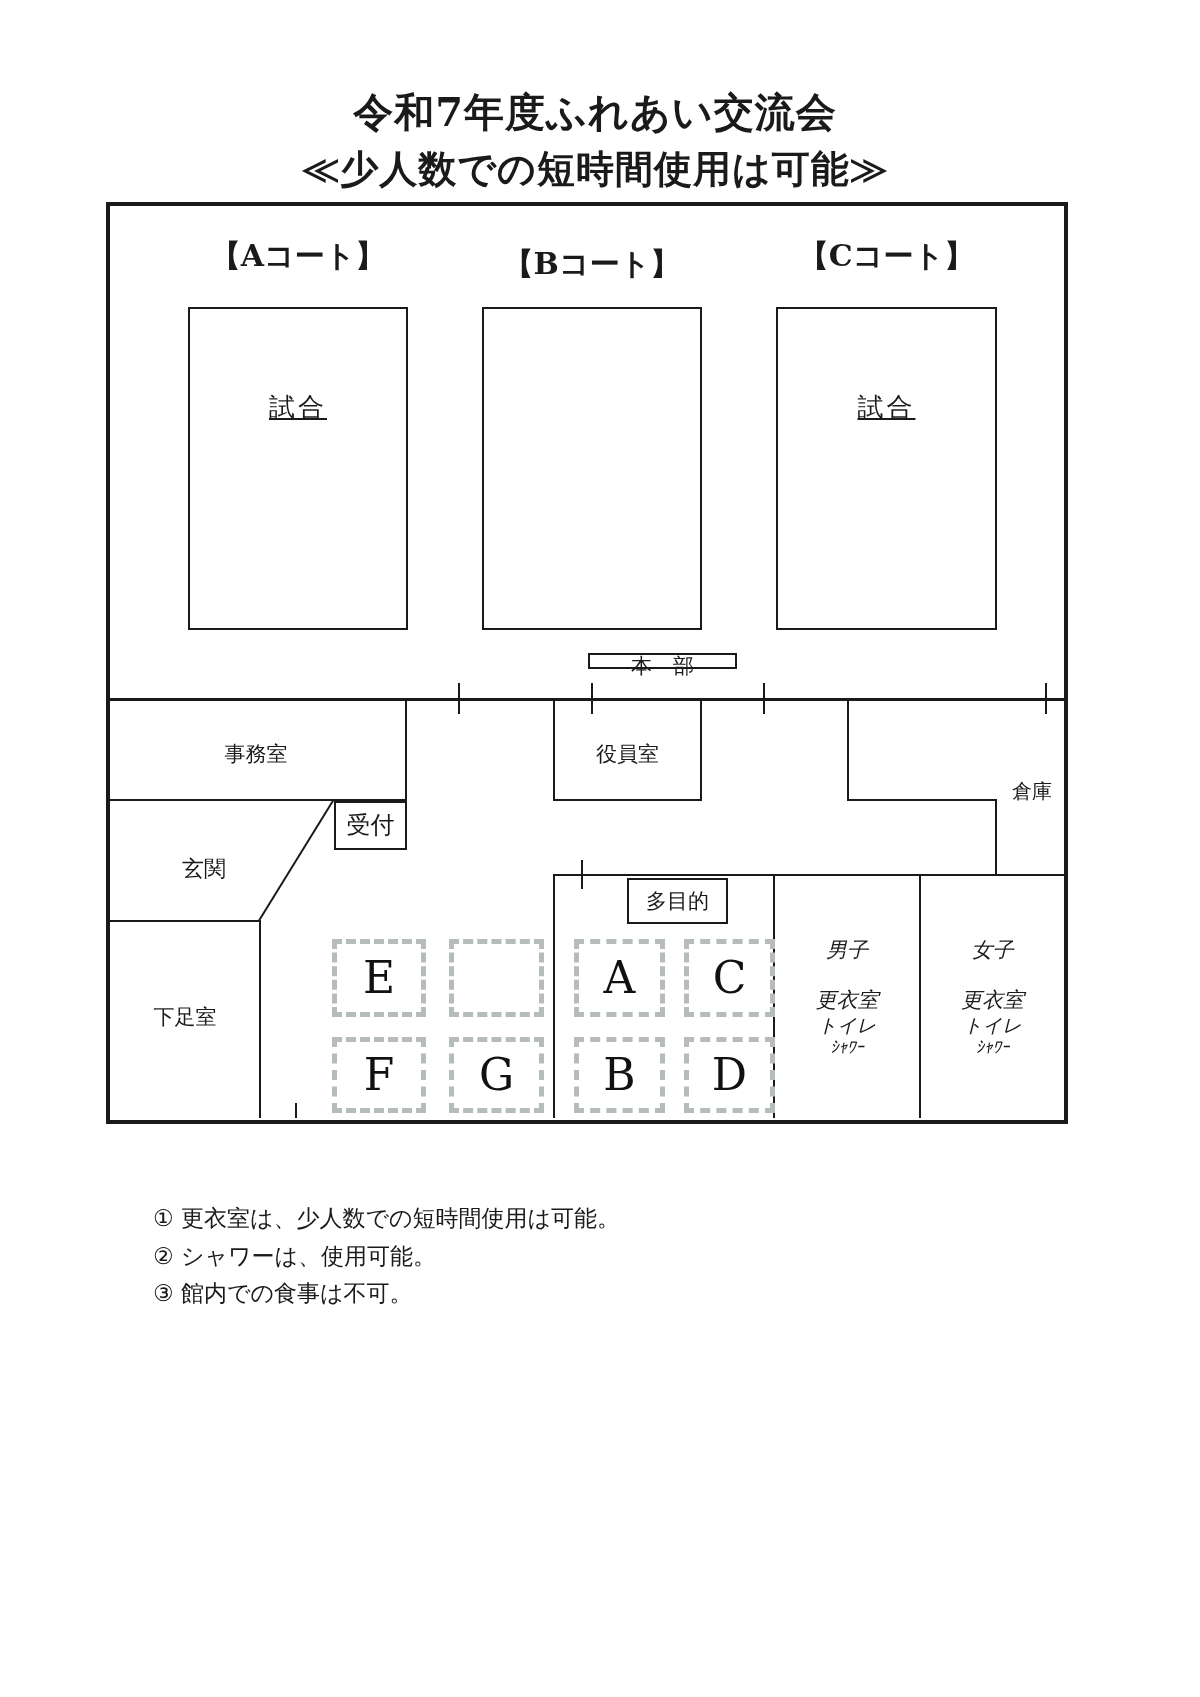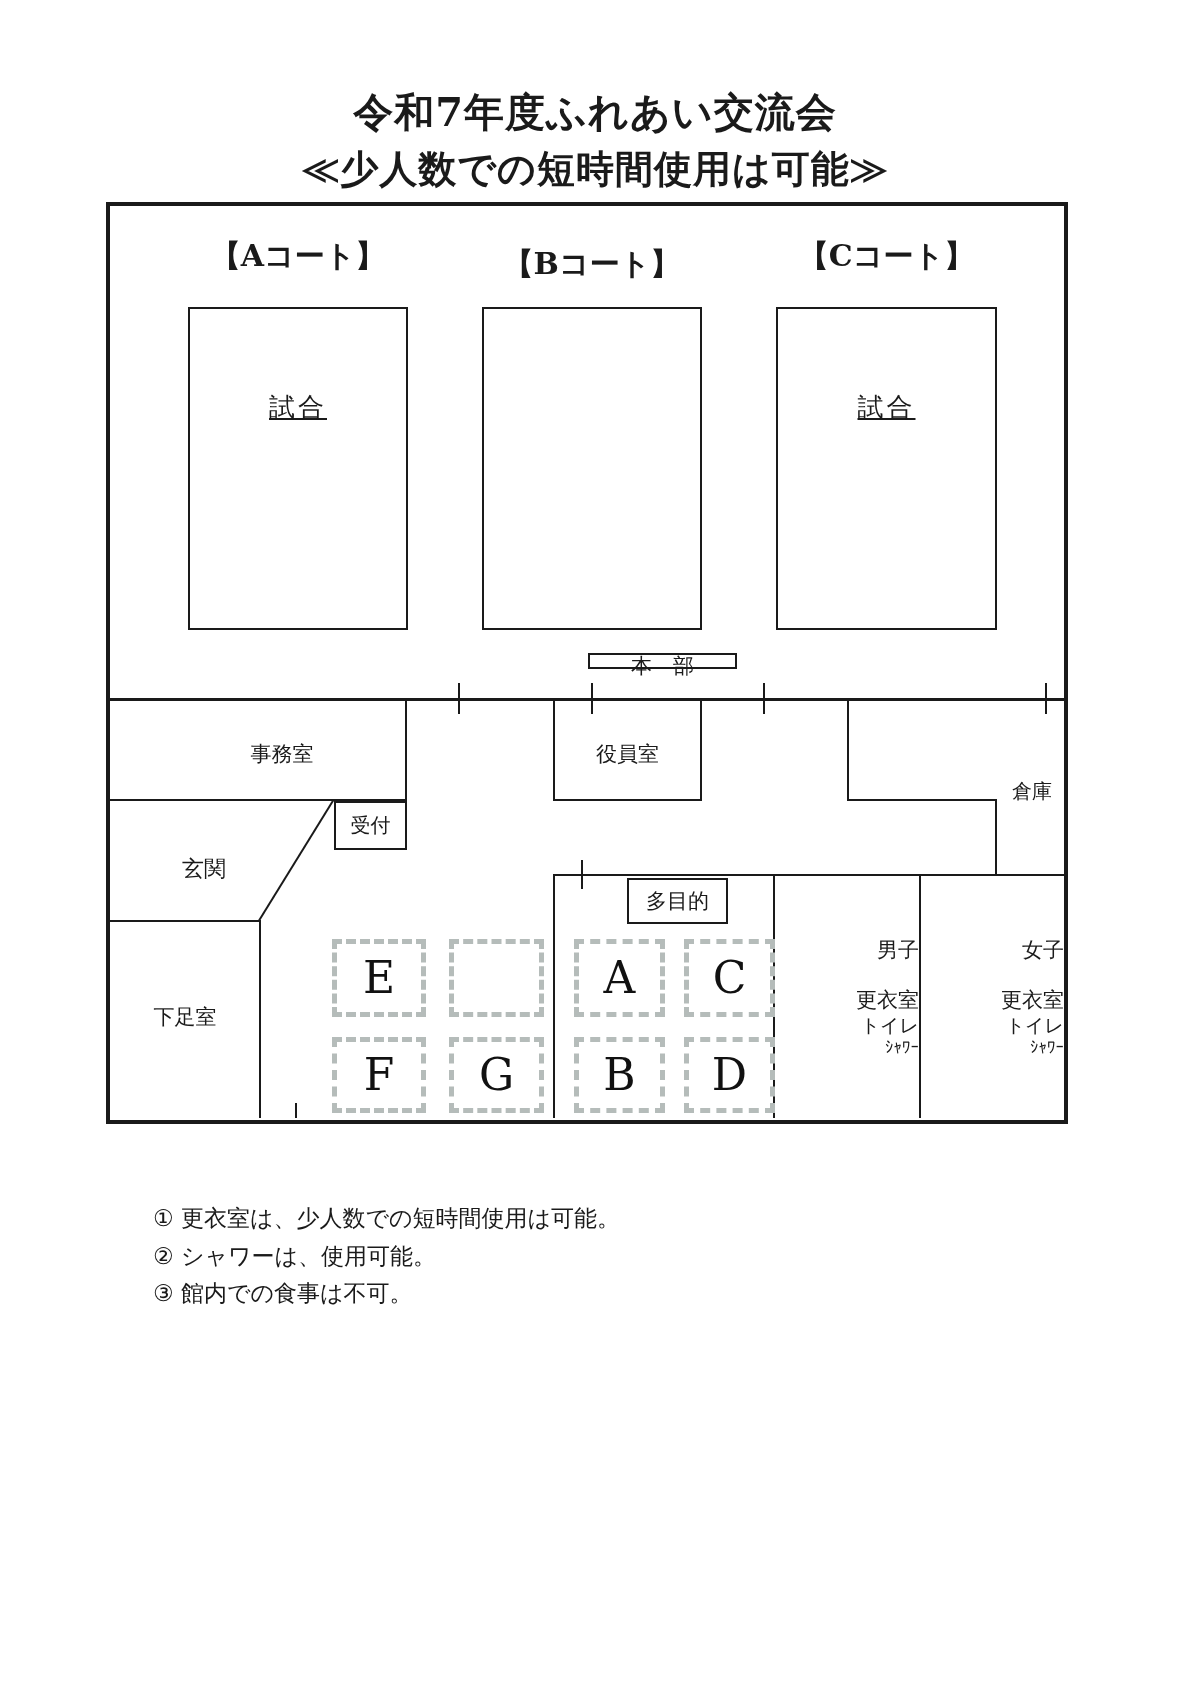--- a/index.html
+++ b/index.html
@@ -31,34 +31,34 @@
   .match { position:absolute; text-align:center; font-size:26px; letter-spacing:3px;text-decoration:underline; }
 
   .ln { position:absolute; background:var(--line); display:block; }
   .diag {
     position:absolute; left:334px; top:801px; width:141px; height:2px;
     background:var(--line); transform-origin:0 0; transform:rotate(121.7deg);
   }
 
   .box { position:absolute; border:2px solid var(--line); background:#fff; text-align:center; }
   .honbu { left:553px; top:653px; width:149px; height:16px; font-size:21px; line-height:22px;margin-left:35px; }
-  .uketsuke { left:334px; top:801px; width:73px; height:49px; font-size:20px; line-height:45px; }
+  .uketsuke { left:334px; top:801px; width:73px; height:49px; font-size:24px; line-height:45px; }
   .tamokuteki { left:627px; top:878px; width:101px; height:46px; font-size:21px; line-height:42px; }
 
   .rlabel { position:absolute; text-align:center; }
 
   .zone {
     position:absolute; border:5px dashed var(--dash); background:transparent;
     text-align:center; font-family:"DejaVu Serif","Liberation Serif",serif;
     font-size:44px; color:#111;
   }
   .zrow1 { top:939px; height:78px; line-height:68px; }
   .zrow2 { top:1037px; height:76px; line-height:66px; }
 
-  .cr { position:absolute; text-align:right; }
+  .cr { position:absolute; text-align:center;font-style:italic; }
   .notes { position:absolute; left:153px; top:1200px; font-size:23px; line-height:37.5px; }
   .closing { position:absolute; left:192px; top:1355px; font-size:23px; }
 </style>
 </head>
 <body>
 
 <div class="page">
 
   <div class="title">令和7年度ふれあい交流会</div>
   <div class="subtitle">≪少人数での短時間使用は可能≫</div>
@@ -78,21 +78,21 @@
   <div class="box honbu">本　部</div>
 
   <i class="ln" style="left:110px;top:698px;width:954px;height:3px;"></i>
   <i class="ln" style="left:458px;top:683px;width:2px;height:31px;"></i>
   <i class="ln" style="left:591px;top:683px;width:2px;height:31px;"></i>
   <i class="ln" style="left:763px;top:683px;width:2px;height:31px;"></i>
   <i class="ln" style="left:1045px;top:683px;width:2px;height:31px;"></i>
 
   <i class="ln" style="left:405px;top:700px;width:2px;height:101px;"></i>
   <i class="ln" style="left:110px;top:799px;width:297px;height:2px;"></i>
-  <div class="rlabel" style="left:124px;top:740px;width:284px;font-size:21px;padding-left:32px;">事務室</div>
+  <div class="rlabel" style="left:98px;top:740px;width:284px;font-size:21px;padding-left:32px;">事務室</div>
 
   <i class="ln" style="left:553px;top:700px;width:2px;height:101px;"></i>
   <i class="ln" style="left:700px;top:700px;width:2px;height:101px;"></i>
   <i class="ln" style="left:553px;top:799px;width:149px;height:2px;"></i>
   <div class="rlabel" style="left:553px;top:740px;width:149px;font-size:21px;">役員室</div>
 
   <i class="ln" style="left:847px;top:700px;width:2px;height:101px;"></i>
   <i class="ln" style="left:847px;top:799px;width:150px;height:2px;"></i>
   <i class="ln" style="left:995px;top:799px;width:2px;height:77px;"></i>
   <div class="rlabel" style="left:999px;top:778px;width:66px;font-size:20px;text-align:center;">倉庫</div>

